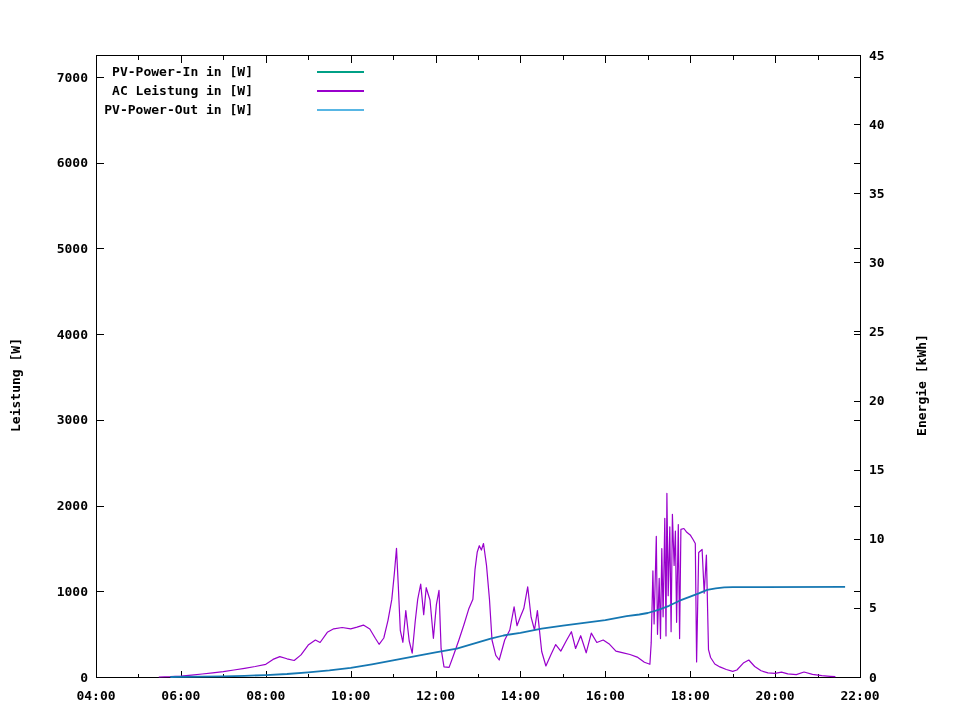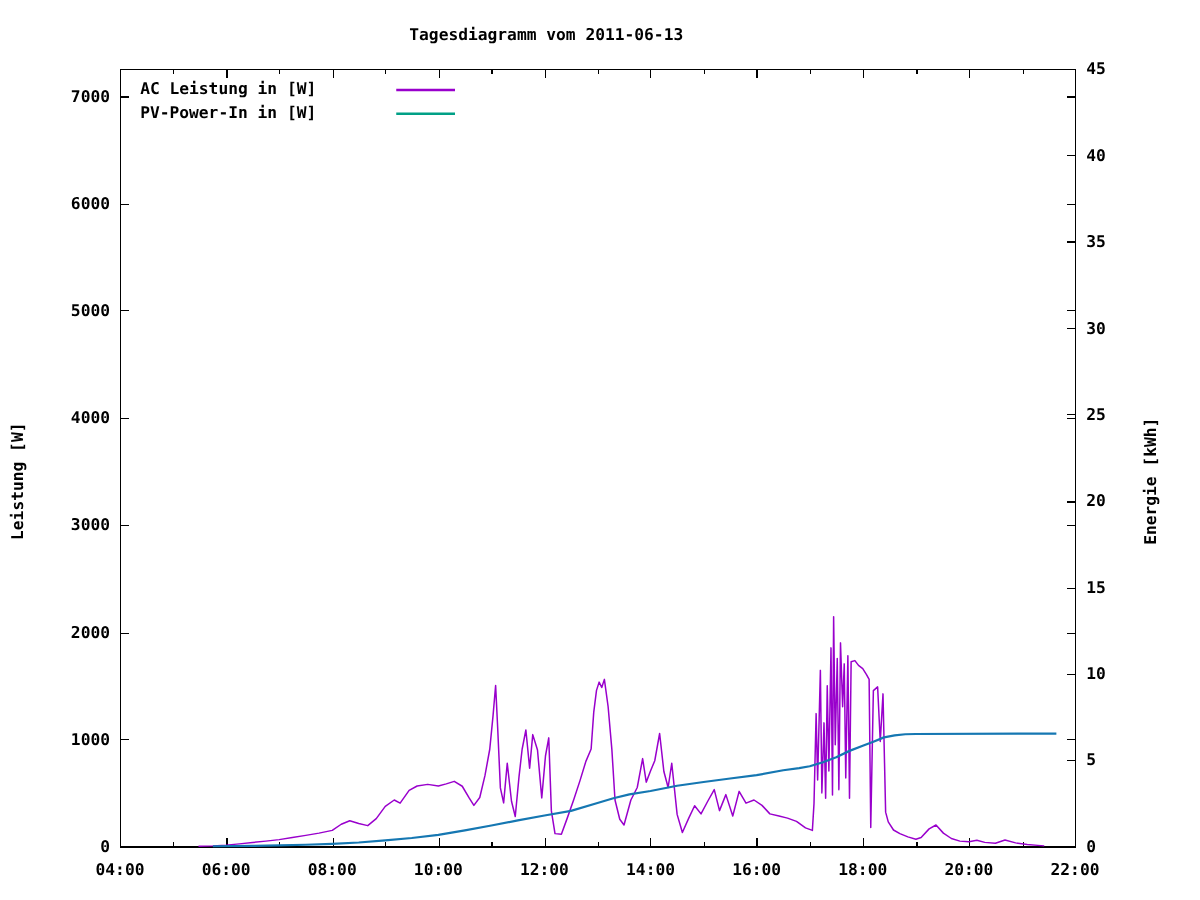--- a/index.html
+++ b/index.html
@@ -127,29 +127,32 @@
       <line x1="860.5" y1="193.5" x2="853.5" y2="193.5" stroke="#000" stroke-width="1" shape-rendering="crispEdges"></line>
       <text x="869" y="197.72222222222223" font-size="13" text-anchor="start" fill="#000">35</text>
       <line x1="860.5" y1="124.5" x2="853.5" y2="124.5" stroke="#000" stroke-width="1" shape-rendering="crispEdges"></line>
       <text x="869" y="128.6111111111111" font-size="13" text-anchor="start" fill="#000">40</text>
       <line x1="860.5" y1="55.5" x2="853.5" y2="55.5" stroke="#000" stroke-width="1" shape-rendering="crispEdges"></line>
       <text x="869" y="59.5" font-size="13" text-anchor="start" fill="#000">45</text>
       <polyline points="158.8,677.0 170.3,676.7 180.9,676.1 191.5,675.1 202.1,674.0 212.7,672.9 223.3,671.7 233.9,670.0 244.6,668.3 255.2,666.5 265.8,664.3 273.0,659.4 279.8,656.6 287.0,658.8 294.2,660.5 301.0,654.9 308.2,645.1 315.4,640.0 320.1,642.5 327.3,632.3 333.7,628.8 342.2,627.5 350.7,628.8 357.0,627.1 363.4,625.1 369.8,629.0 375.3,638.3 379.1,644.3 383.8,638.0 388.0,620.3 391.8,599.4 394.4,572.9 396.5,548.4 398.2,583.6 400.3,630.3 402.9,642.3 405.8,610.6 409.2,641.0 412.2,653.2 415.2,621.5 417.7,599.4 420.7,584.0 423.7,614.6 426.2,587.7 430.0,600.0 433.4,638.3 436.4,604.6 439.0,590.3 441.1,648.7 444.0,666.9 449.1,667.4 453.8,654.5 458.9,640.0 464.0,624.5 468.7,609.1 472.9,599.2 475.0,569.7 477.2,552.3 479.3,545.7 481.4,550.0 483.5,543.5 486.5,565.4 489.5,599.7 492.0,640.0 495.8,655.4 499.2,660.0 504.7,640.0 509.8,630.0 514.1,606.9 517.0,625.7 520.4,616.8 523.8,608.6 527.7,586.8 531.1,617.2 534.5,630.0 537.4,610.6 541.7,651.5 545.9,666.0 551.0,654.5 555.7,644.6 560.8,651.1 566.3,640.8 571.4,631.7 575.6,648.5 580.7,635.7 586.2,652.8 591.3,633.1 596.8,642.5 603.2,640.0 609.6,644.3 615.9,651.1 623.2,652.8 630.0,654.5 637.2,657.1 644.4,662.3 649.9,664.3 651.2,642.9 652.9,570.9 654.1,624.0 656.3,536.3 657.5,634.3 659.2,578.3 660.5,638.6 661.8,548.6 663.1,616.8 664.8,518.3 666.0,636.0 666.9,493.4 668.2,595.7 669.8,526.8 671.1,631.7 672.4,514.3 674.1,565.4 675.4,531.1 676.6,622.3 678.3,524.6 679.6,638.6 680.9,529.4 683.9,528.5 686.8,532.3 690.2,534.9 693.2,539.7 695.3,543.5 696.6,662.0 698.7,552.5 702.1,549.5 704.2,593.2 706.4,555.1 708.5,649.7 710.6,657.5 714.8,664.0 719.9,666.9 726.3,669.5 732.7,671.4 736.9,670.0 743.3,663.1 748.8,660.0 754.7,666.5 761.1,670.8 767.9,672.9 775.1,673.4 781.5,672.2 787.8,673.9 796.3,674.6 804.0,672.0 812.5,674.3 821.8,675.6 830.3,676.3 835.4,676.7" fill="none" stroke="#9900cc" stroke-width="1.2" stroke-linejoin="round"></polyline>
       <polyline points="170.3,677.0 202.1,676.7 223.3,676.3 244.6,675.8 265.8,675.1 287.0,674.0 308.2,672.3 329.4,670.4 350.7,667.9 371.9,664.3 393.1,660.4 414.3,656.3 435.6,652.4 456.8,648.7 478.0,642.4 490.7,638.6 503.5,635.5 520.4,632.8 541.7,628.6 562.9,625.6 584.1,622.8 605.3,620.1 626.6,616.2 639.3,614.5 647.8,613.0 658.4,609.8 669.0,605.8 679.6,600.7 690.2,596.6 698.7,593.4 707.2,589.9 715.7,588.3 724.2,587.4 732.7,587.2 845.1,586.9" fill="none" stroke="#1577b2" stroke-width="1.8" stroke-linejoin="round"></polyline>
     </svg>
 
-  <div class="title">Tagesdiagramm vom 2011-06-13</div>
 
   <div class="ylabel">Leistung [W]</div>
   <div class="y2label">Energie [kWh]</div>
 
   <div class="legend">
     <div class="legend-row">
+      <span class="legend-label">PV-Power-In in [W]</span>
+      <span class="legend-line" style="background: rgb(0, 160, 134);"></span>
+    </div>
+    <div class="legend-row">
       <span class="legend-label">AC Leistung in [W]</span>
       <span class="legend-line" style="background: rgb(153, 0, 204);"></span>
     </div>
     <div class="legend-row">
-      <span class="legend-label">PV-Power-In in [W]</span>
-      <span class="legend-line" style="background: rgb(0, 160, 134);"></span>
+      <span class="legend-label">PV-Power-Out in [W]</span>
+      <span class="legend-line" style="background: rgb(88, 182, 228);"></span>
     </div>
   </div>
 
 </div>
 
 </body></html>

